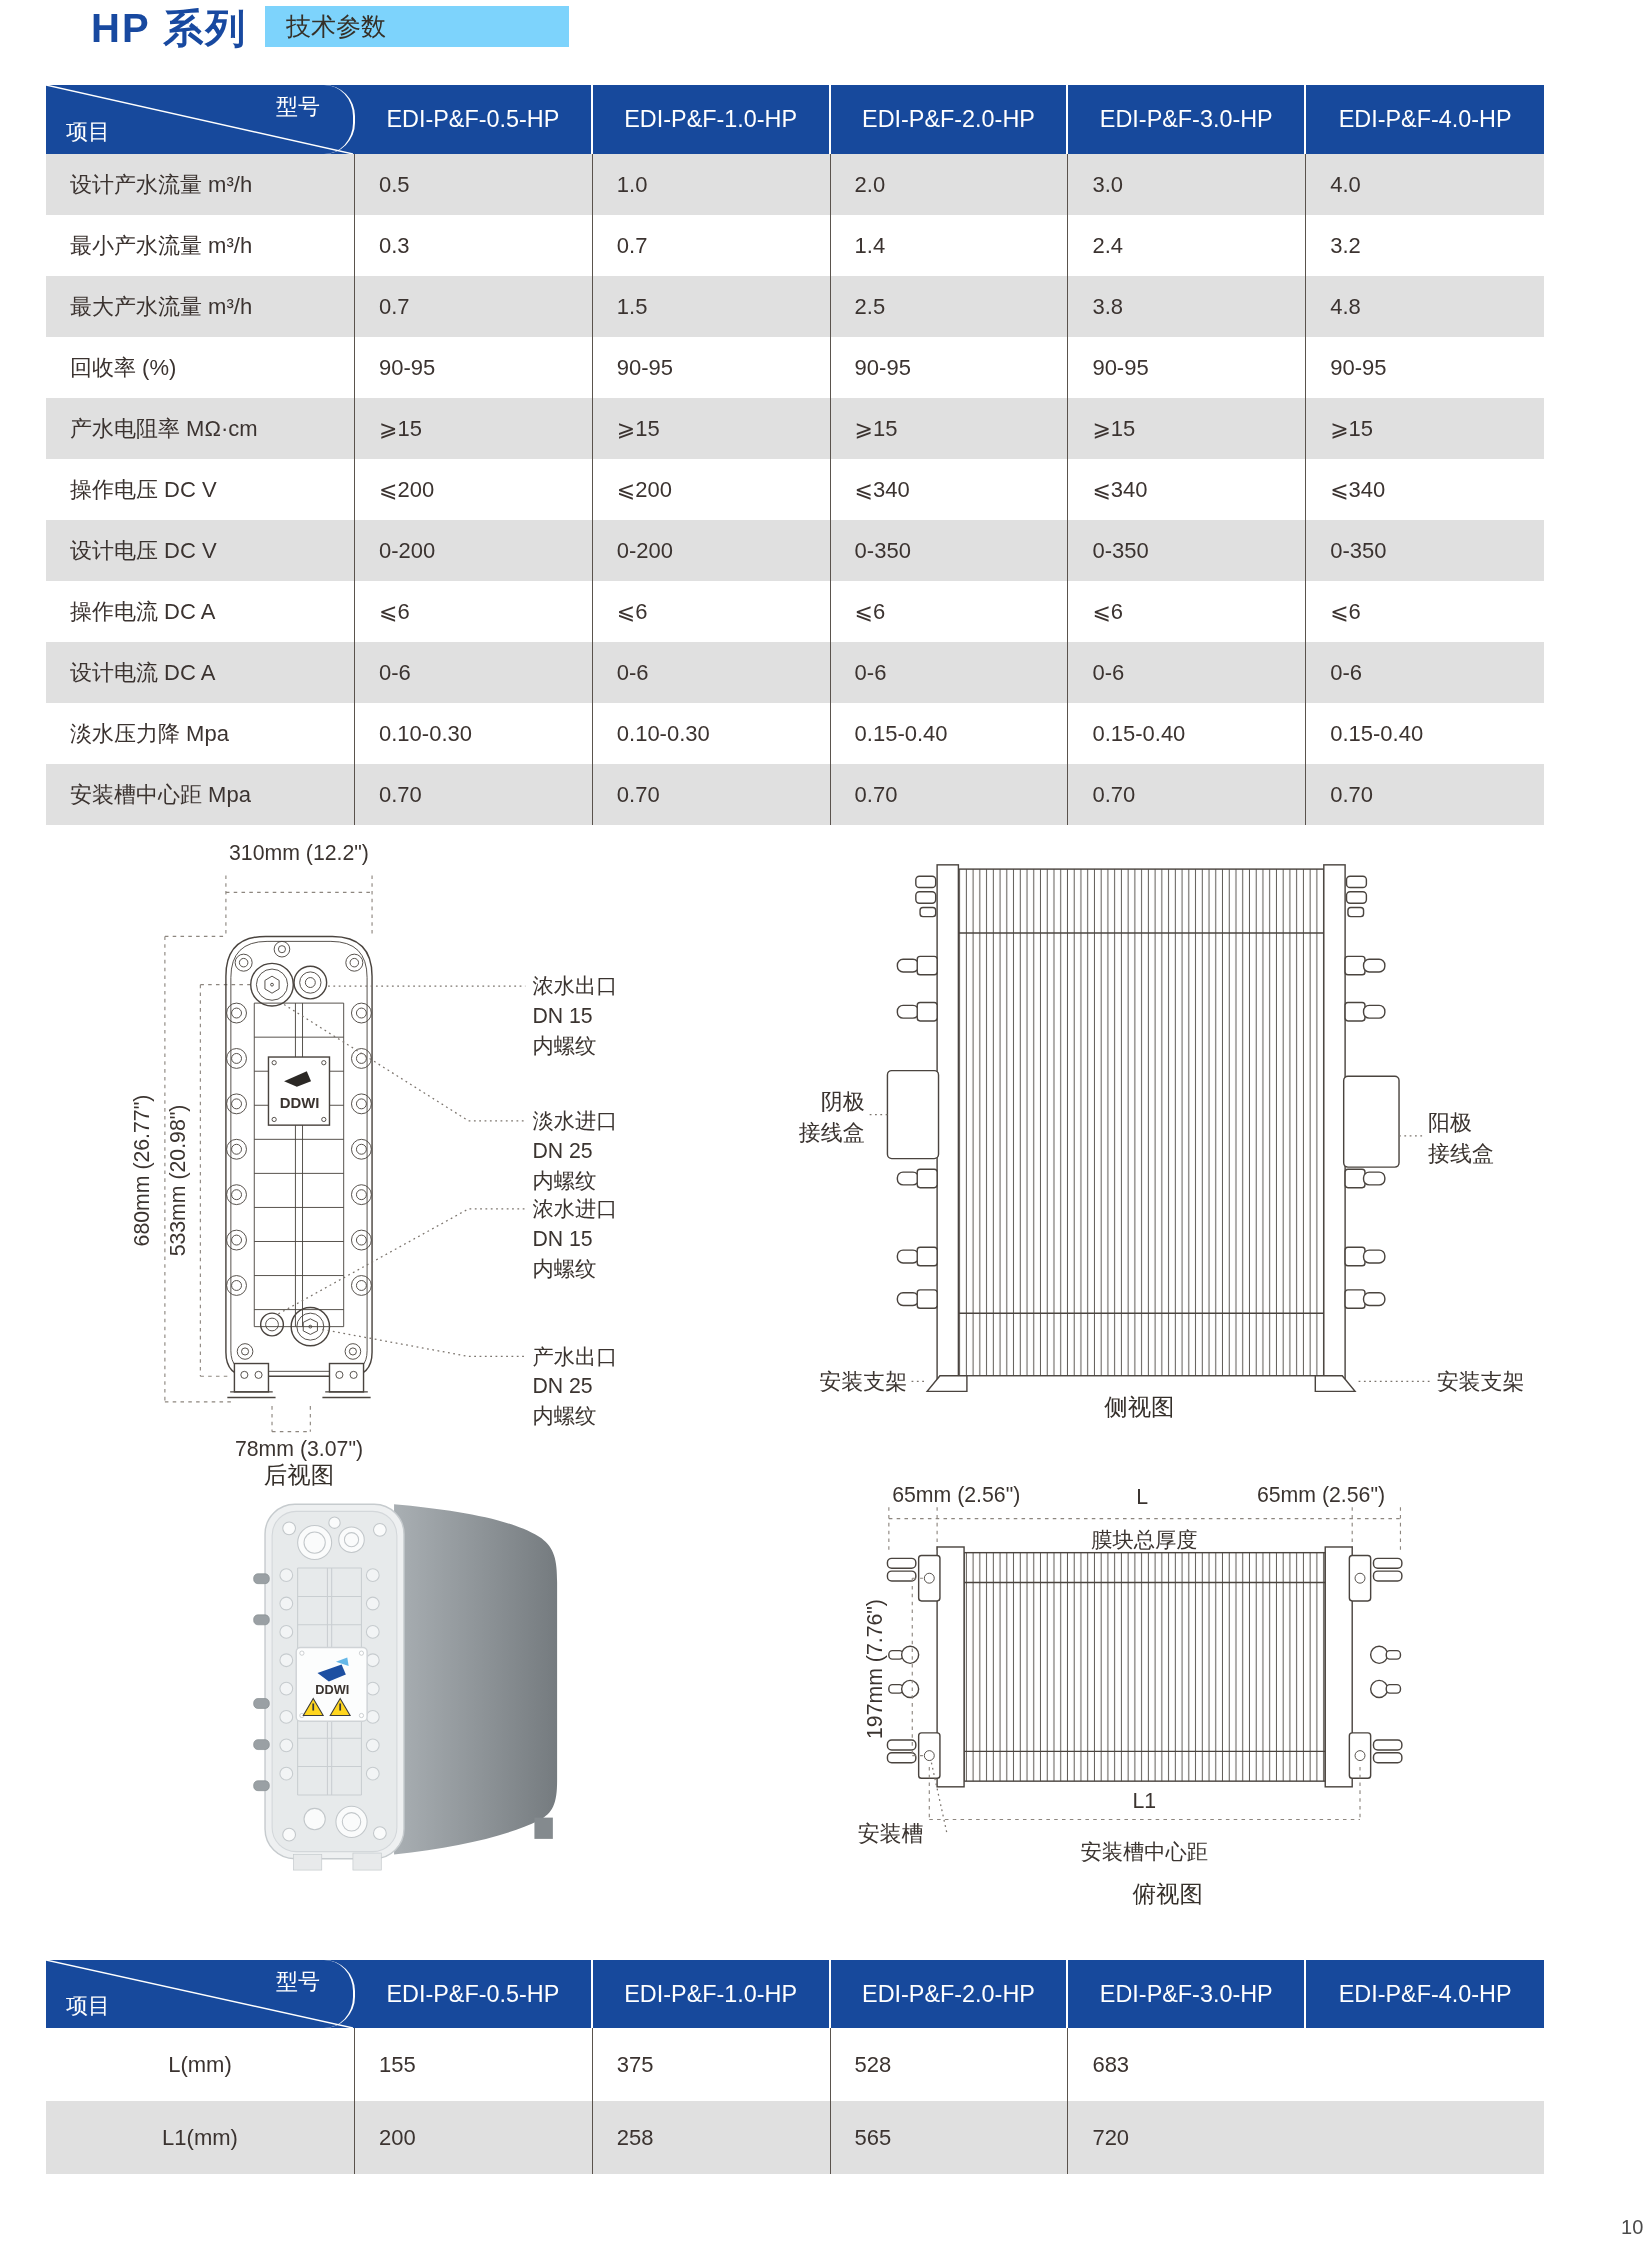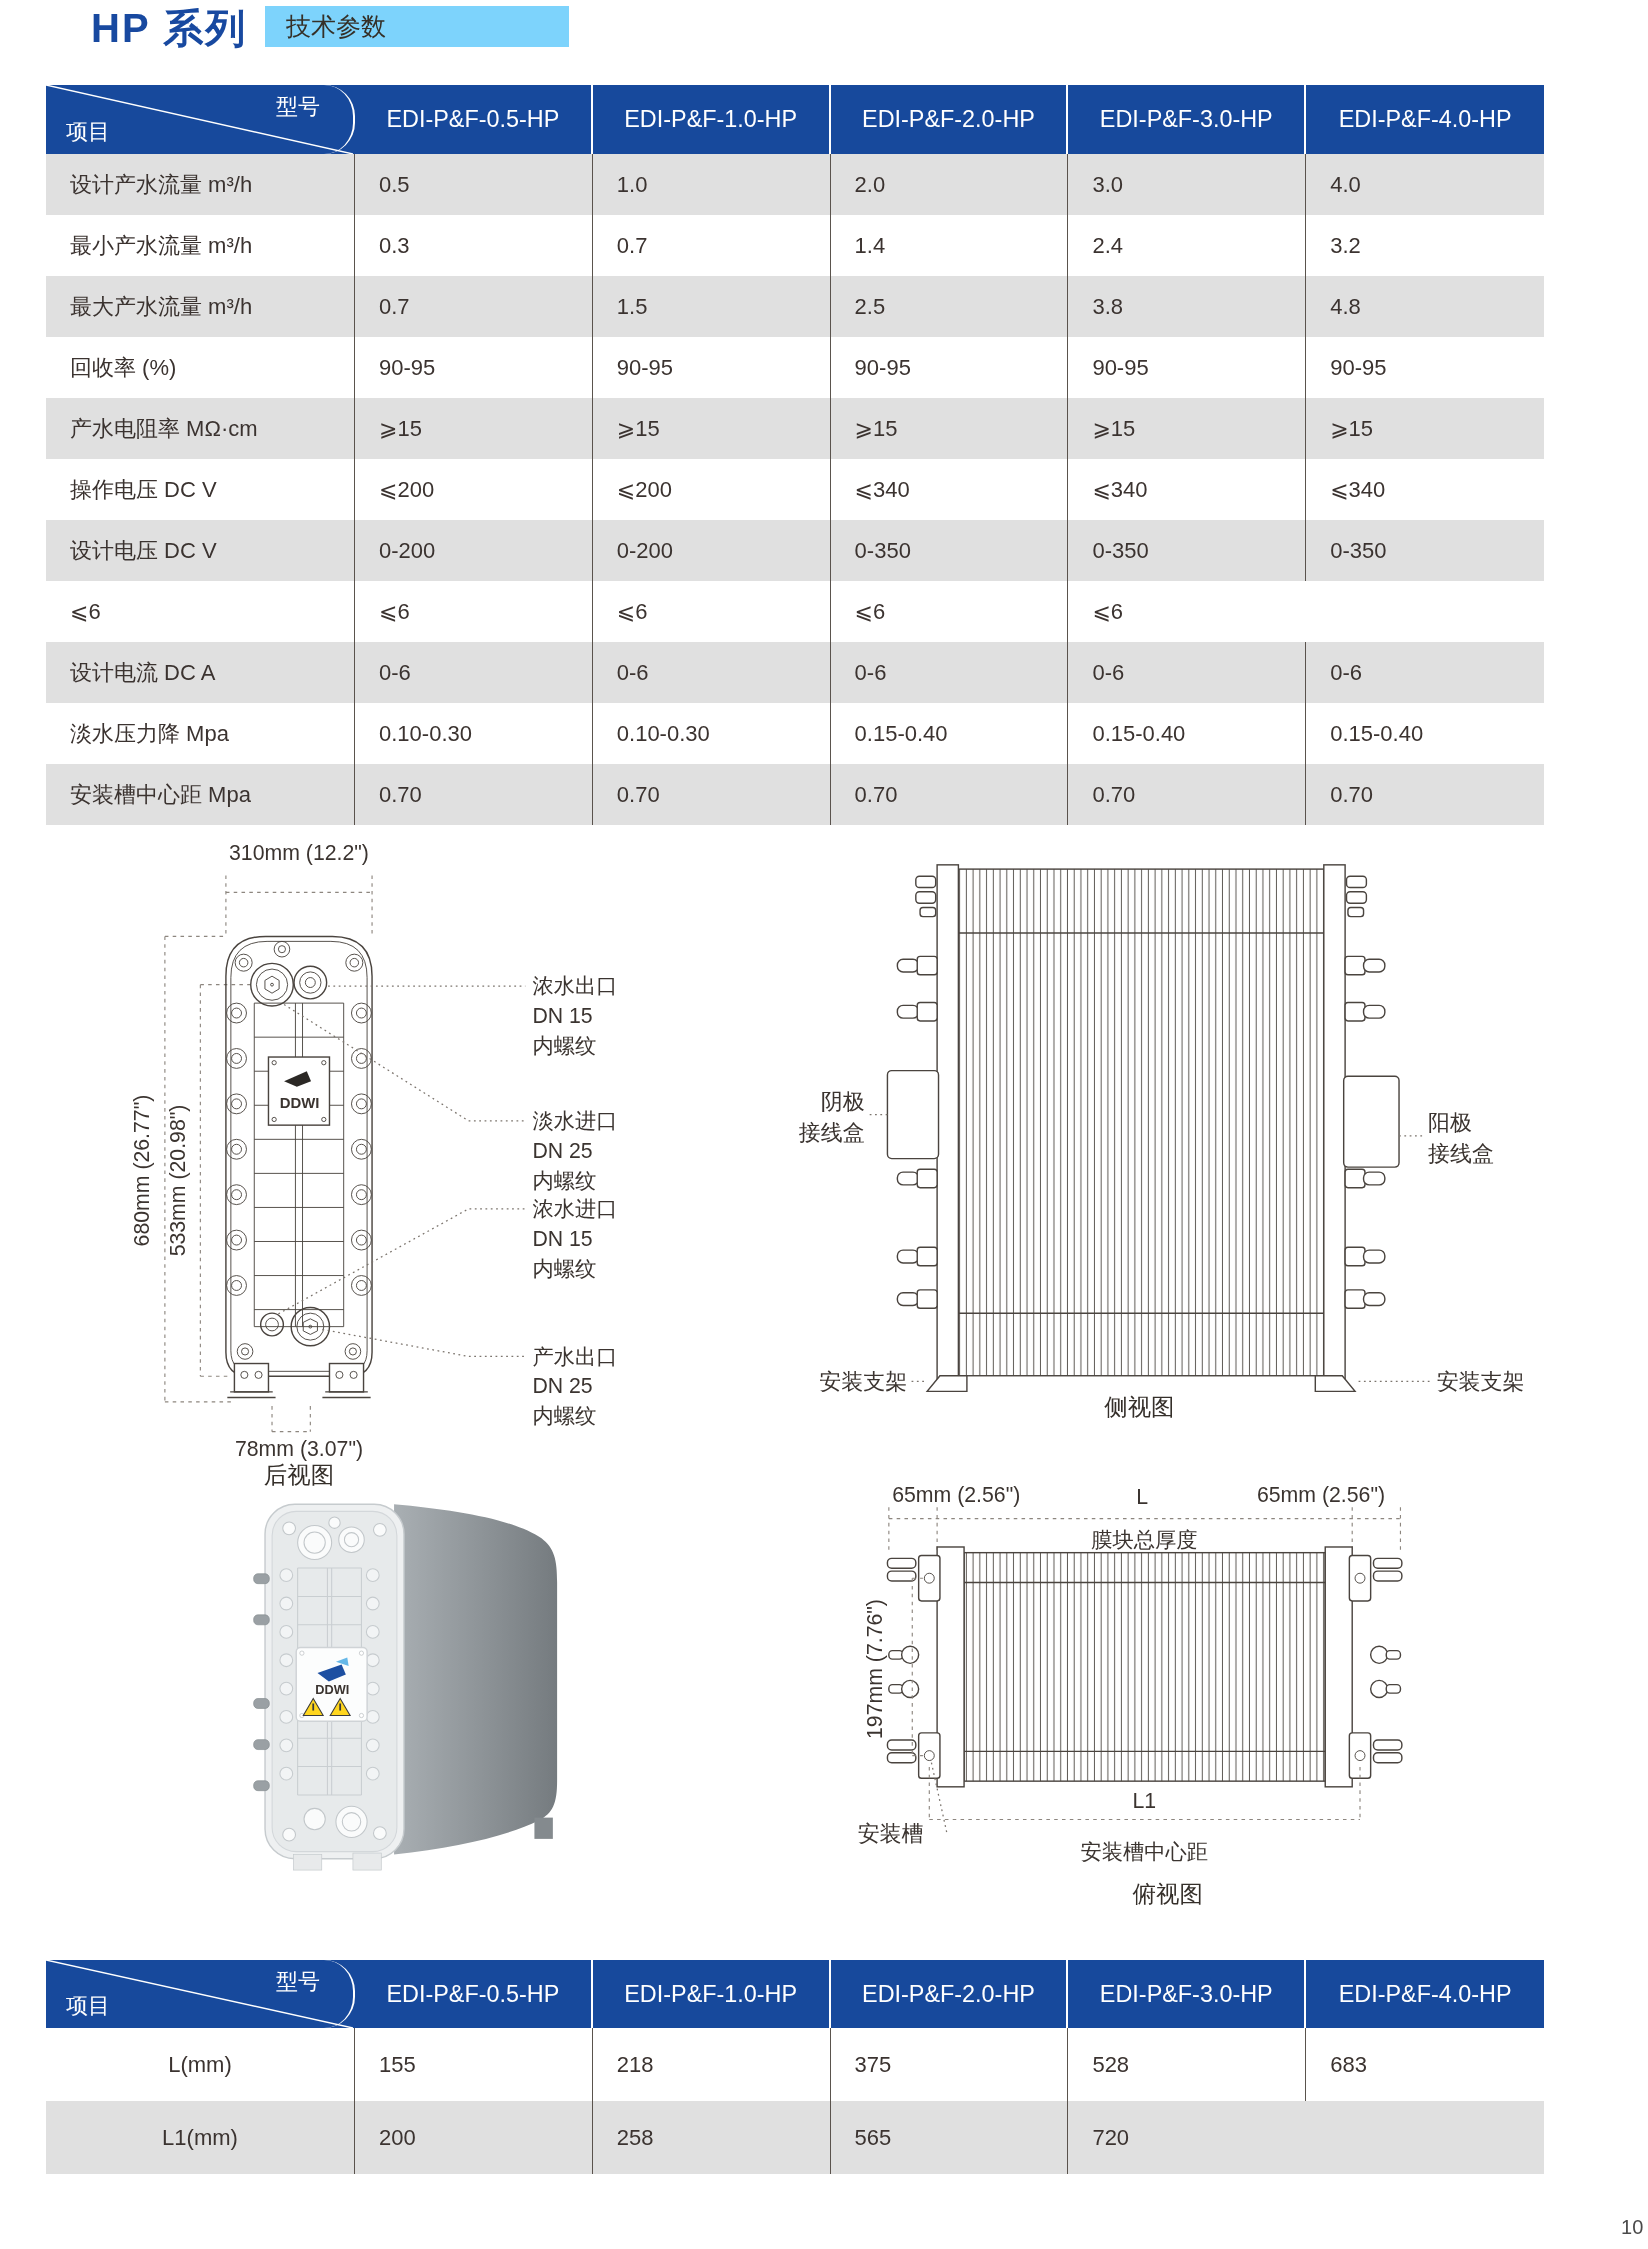--- a/index.html
+++ b/index.html
@@ -120,20 +120,21 @@
         </div>
         <div class="tr">
           <div class="td label">设计电压 DC V</div>
           <div class="td value">0-200</div>
           <div class="td value">0-200</div>
           <div class="td value">0-350</div>
           <div class="td value">0-350</div>
           <div class="td value">0-350</div>
         </div>
         <div class="tr">
+          <div class="td label">操作电流 DC A</div>
           <div class="td value">⩽6</div>
           <div class="td value">⩽6</div>
           <div class="td value">⩽6</div>
           <div class="td value">⩽6</div>
           <div class="td value">⩽6</div>
         </div>
         <div class="tr">
           <div class="td label">设计电流 DC A</div>
           <div class="td value">0-6</div>
           <div class="td value">0-6</div>
@@ -567,21 +568,20 @@
       <div class="th">EDI-P&amp;F-0.5-HP</div>
       <div class="th">EDI-P&amp;F-1.0-HP</div>
       <div class="th">EDI-P&amp;F-2.0-HP</div>
       <div class="th">EDI-P&amp;F-3.0-HP</div>
       <div class="th">EDI-P&amp;F-4.0-HP</div>
     </div>
     <div class="tbody">
         <div class="tr">
           <div class="td label">L(mm)</div>
           <div class="td value">155</div>
-          <div class="td value">218</div>
           <div class="td value">375</div>
           <div class="td value">528</div>
           <div class="td value">683</div>
         </div>
         <div class="tr">
           <div class="td label">L1(mm)</div>
           <div class="td value">200</div>
           <div class="td value">258</div>
           <div class="td value">565</div>
           <div class="td value">720</div>

